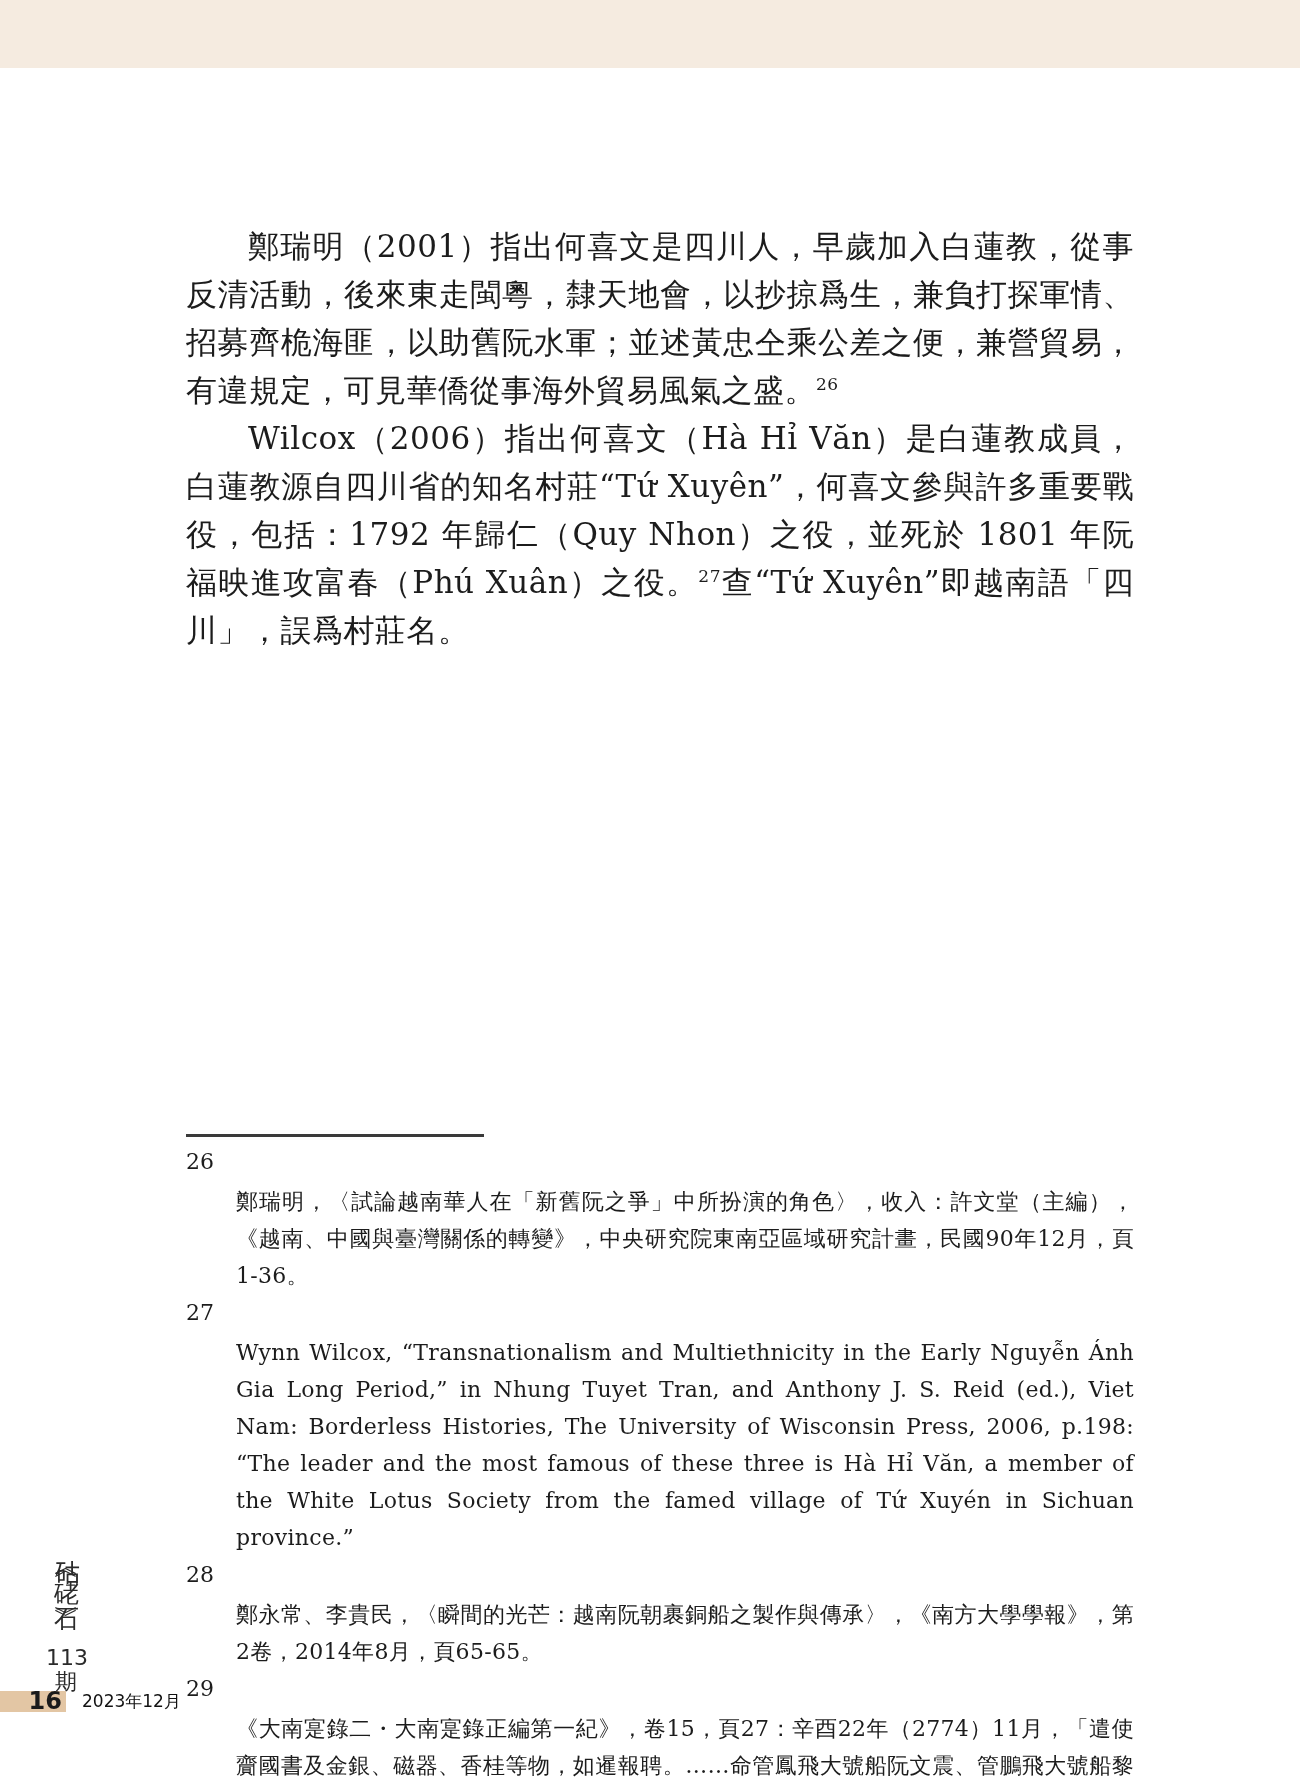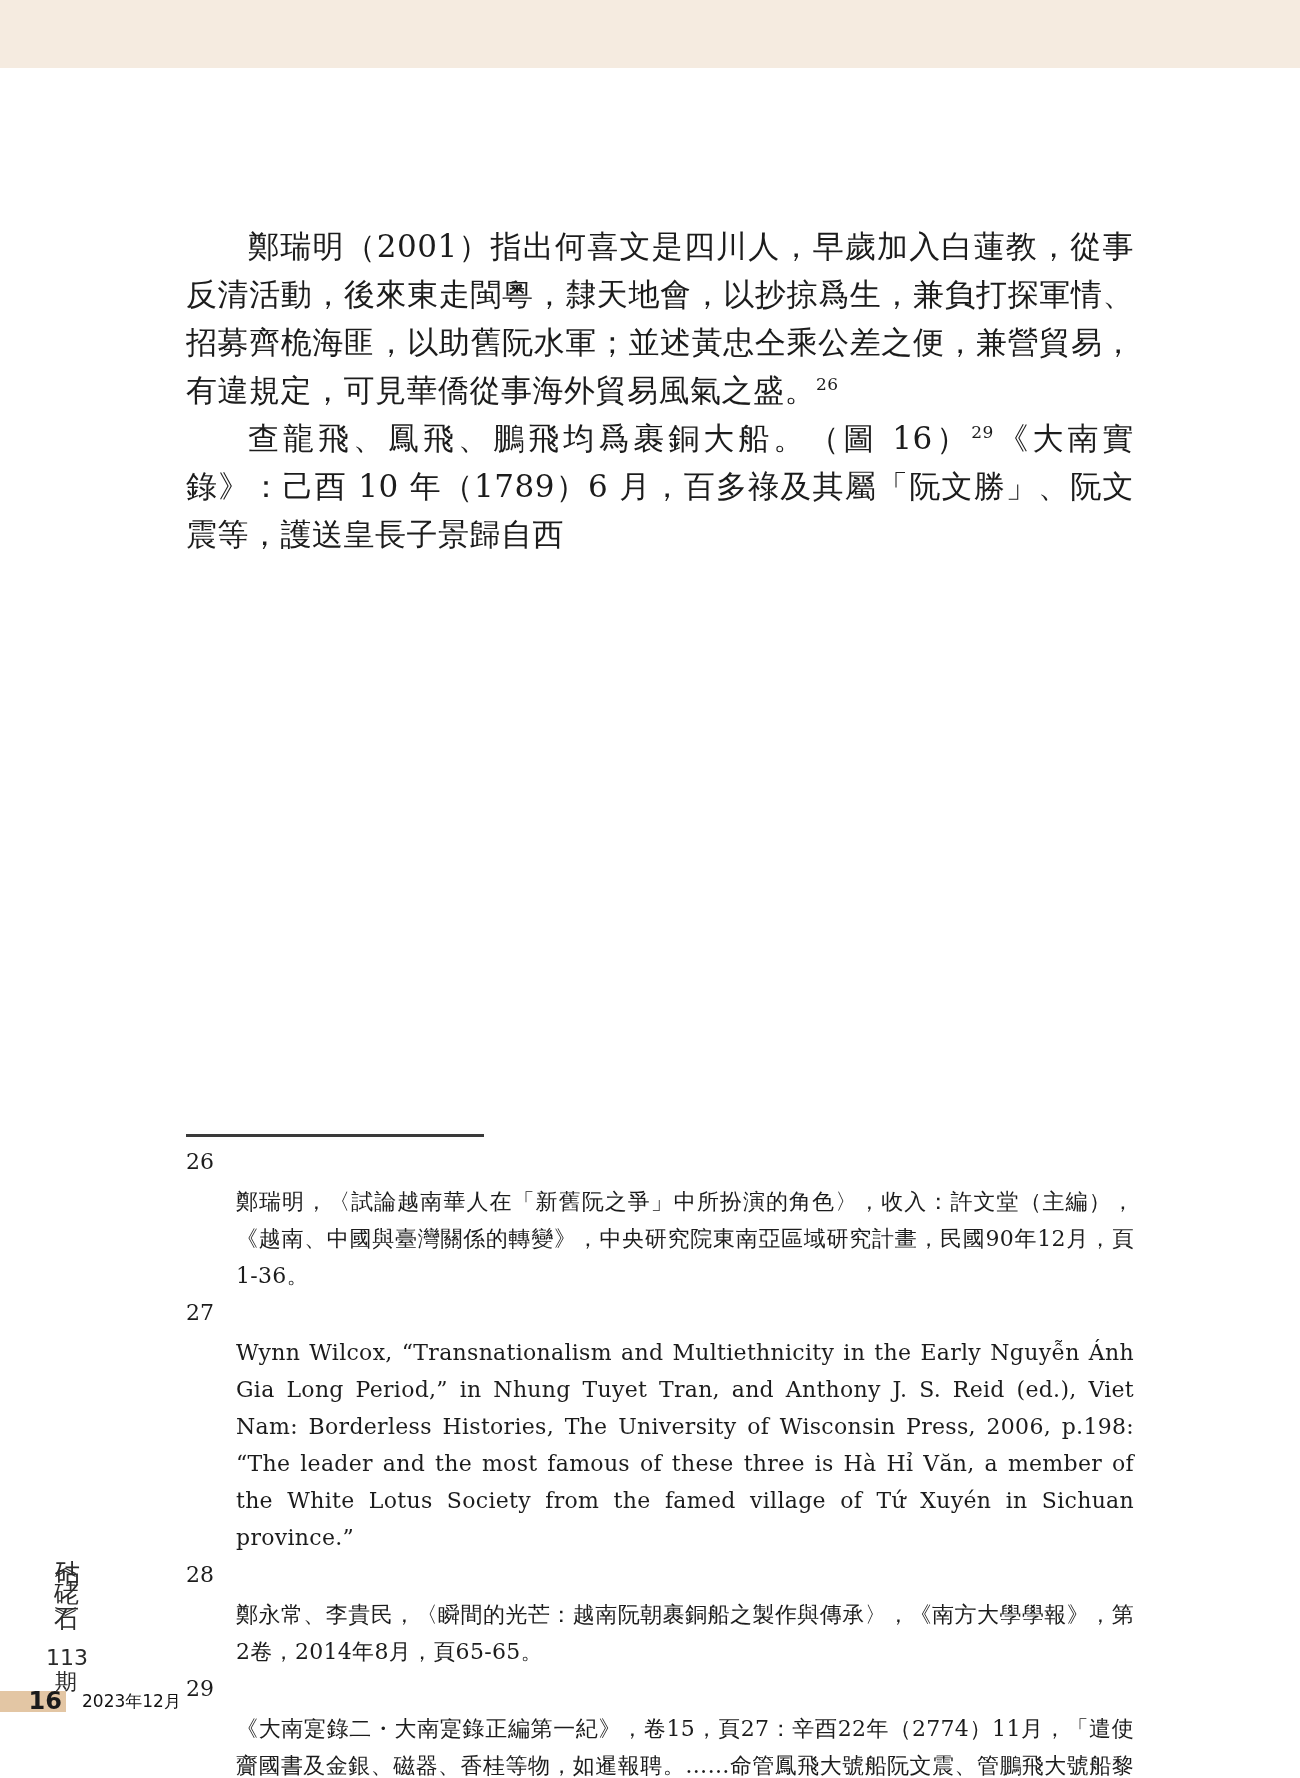--- a/index.html
+++ b/index.html
@@ -98,21 +98,21 @@
 </style>
 </head>
 <body>
 
 <div class="page">
 
   <div class="top-band"></div>
 
   <div class="body-text" id="body-text">
       <p>鄭瑞明（2001）指出何喜文是四川人，早歲加入白蓮教，從事反清活動，後來東走閩粵，隸天地會，以抄掠爲生，兼負打探軍情、招募齊桅海匪，以助舊阮水軍；並述黃忠仝乘公差之便，兼營貿易，有違規定，可見華僑從事海外貿易風氣之盛。<sup>26</sup></p>
-      <p>查龍飛、鳳飛、鵬飛均爲裹銅大船。（圖 16）<sup>29</sup>《大南實錄》：己酉 10 年（1789）6 月，百多祿及其屬「阮文勝」、阮文震等，護送皇長子景歸自西</p>
+      <p>Wilcox（2006）指出何喜文（Hà Hỉ Văn）是白蓮教成員，白蓮教源自四川省的知名村莊“Tứ Xuyên”，何喜文參與許多重要戰役，包括：1792 年歸仁（Quy Nhon）之役，並死於 1801 年阮福映進攻富春（Phú Xuân）之役。<sup>27</sup>查“Tứ Xuyên”即越南語「四川」，誤爲村莊名。</p>
     </div>
 
   <div class="footnotes">
     <div class="fn-rule"></div>
     <div class="fn-list" id="fn-list">
         <div class="fn-item">
           <span class="fn-num">26</span>
           <span class="fn-text">鄭瑞明，〈試論越南華人在「新舊阮之爭」中所扮演的角色〉，收入：許文堂（主編），《越南、中國與臺灣關係的轉變》，中央研究院東南亞區域研究計畫，民國90年12月，頁1-36。</span>
         </div>
         <div class="fn-item">

